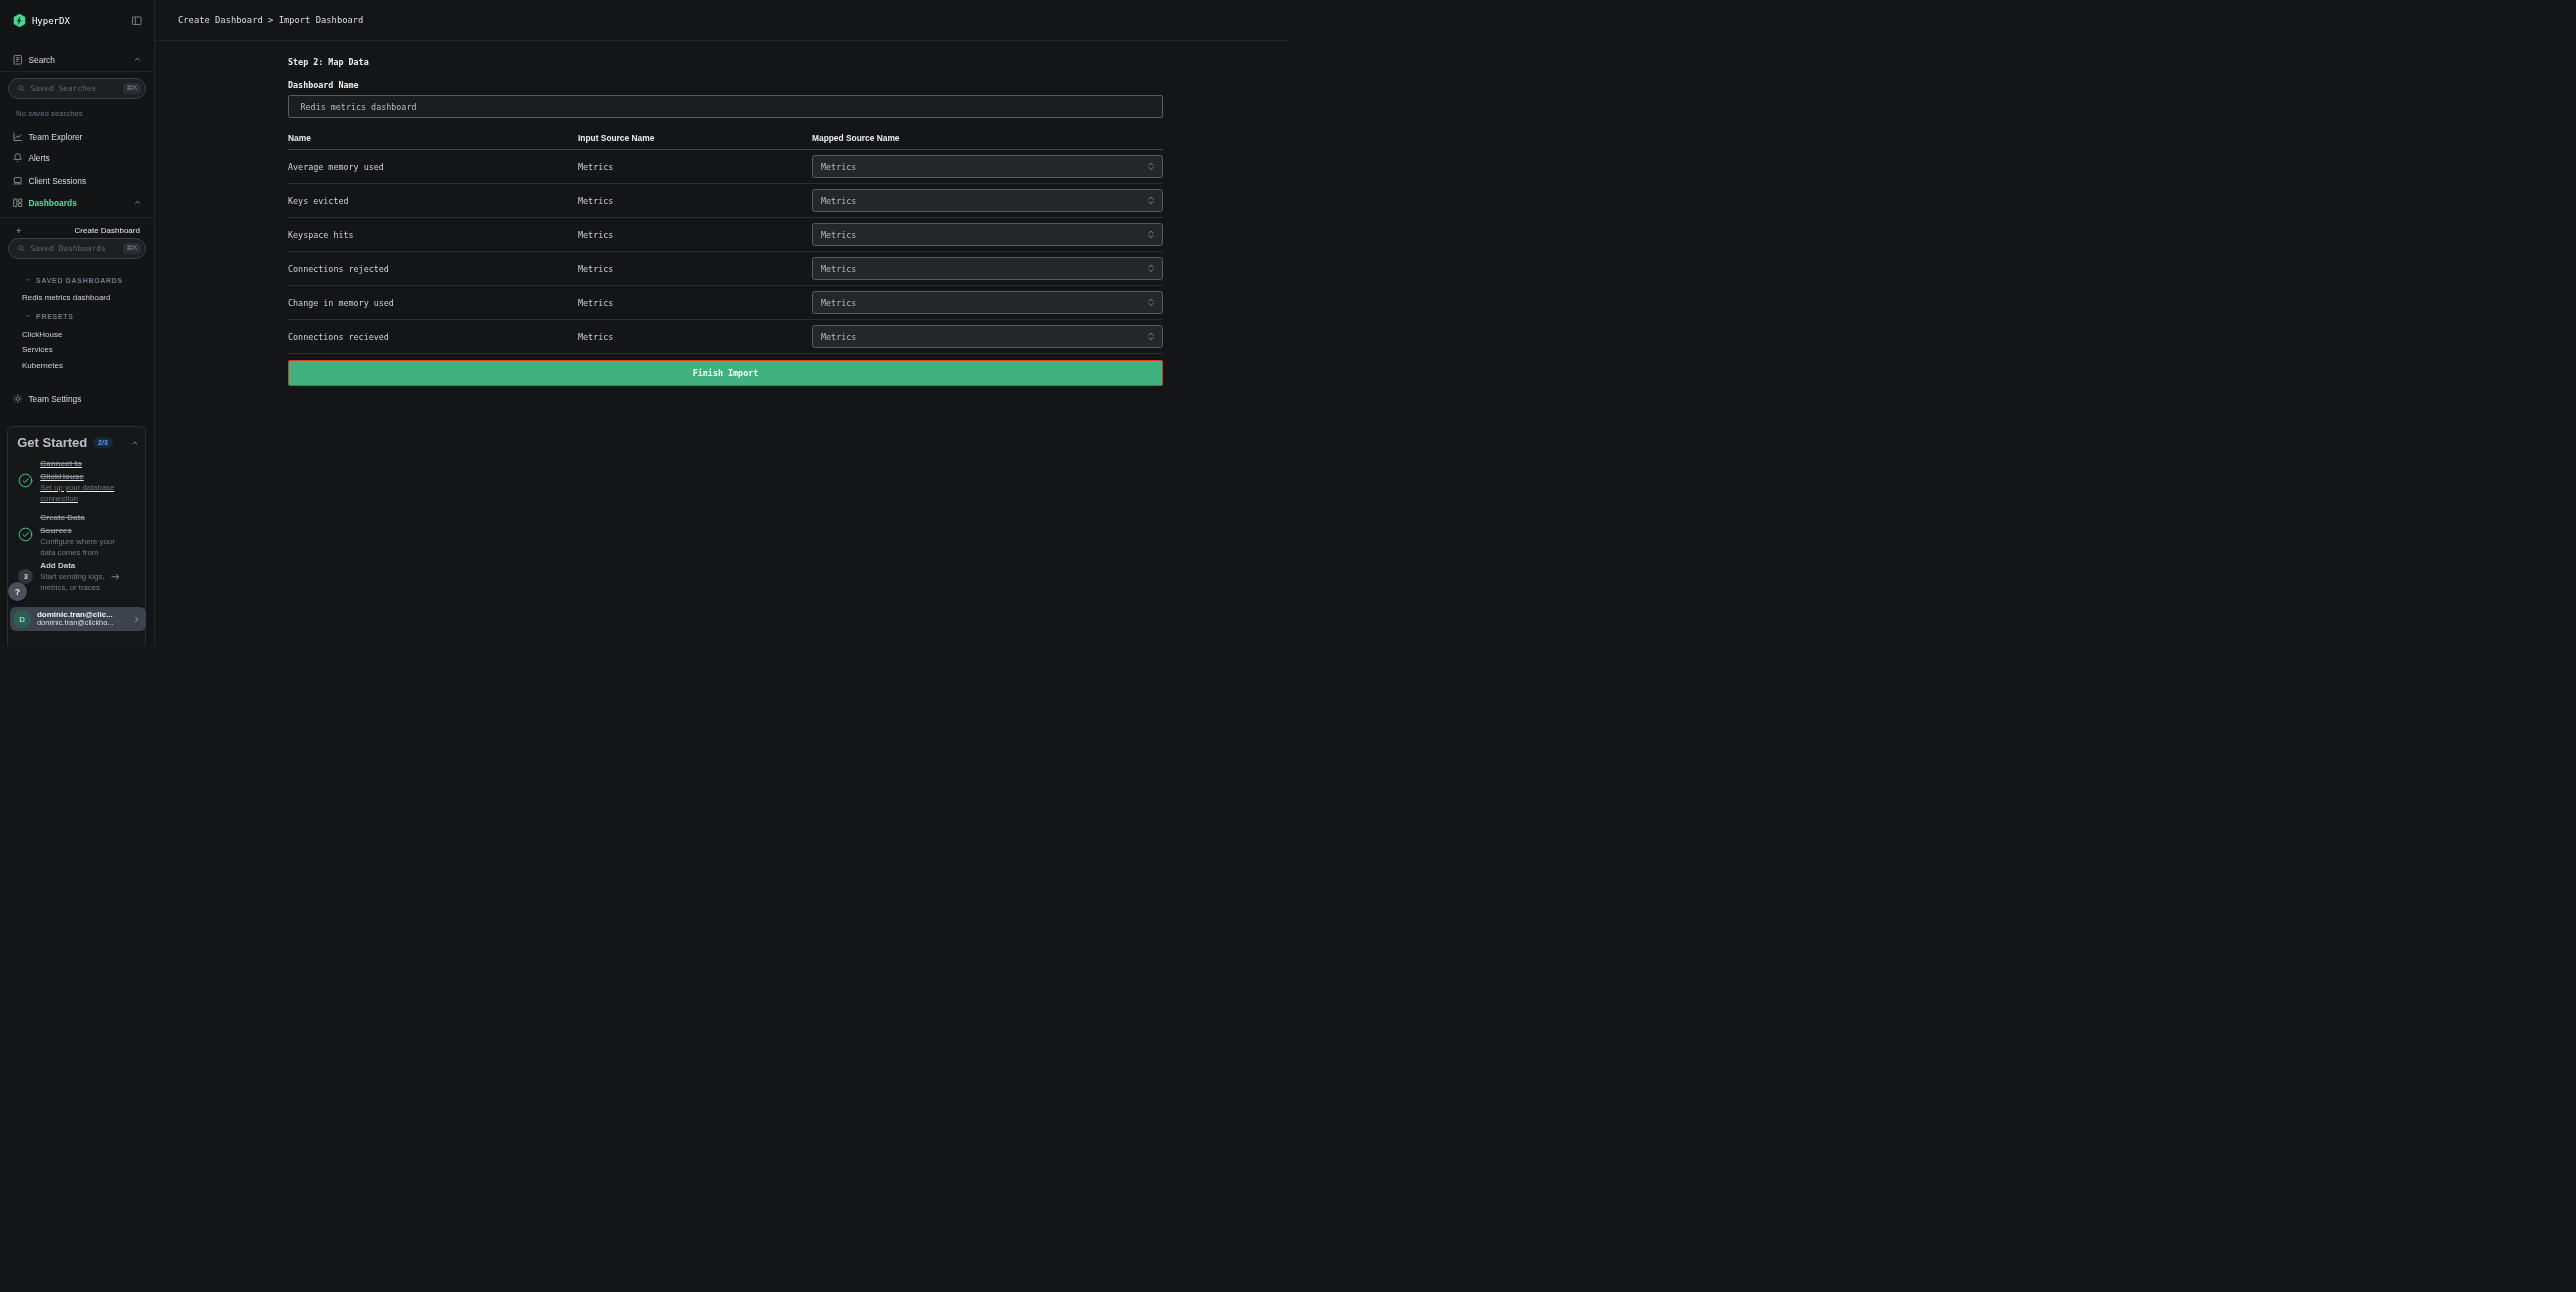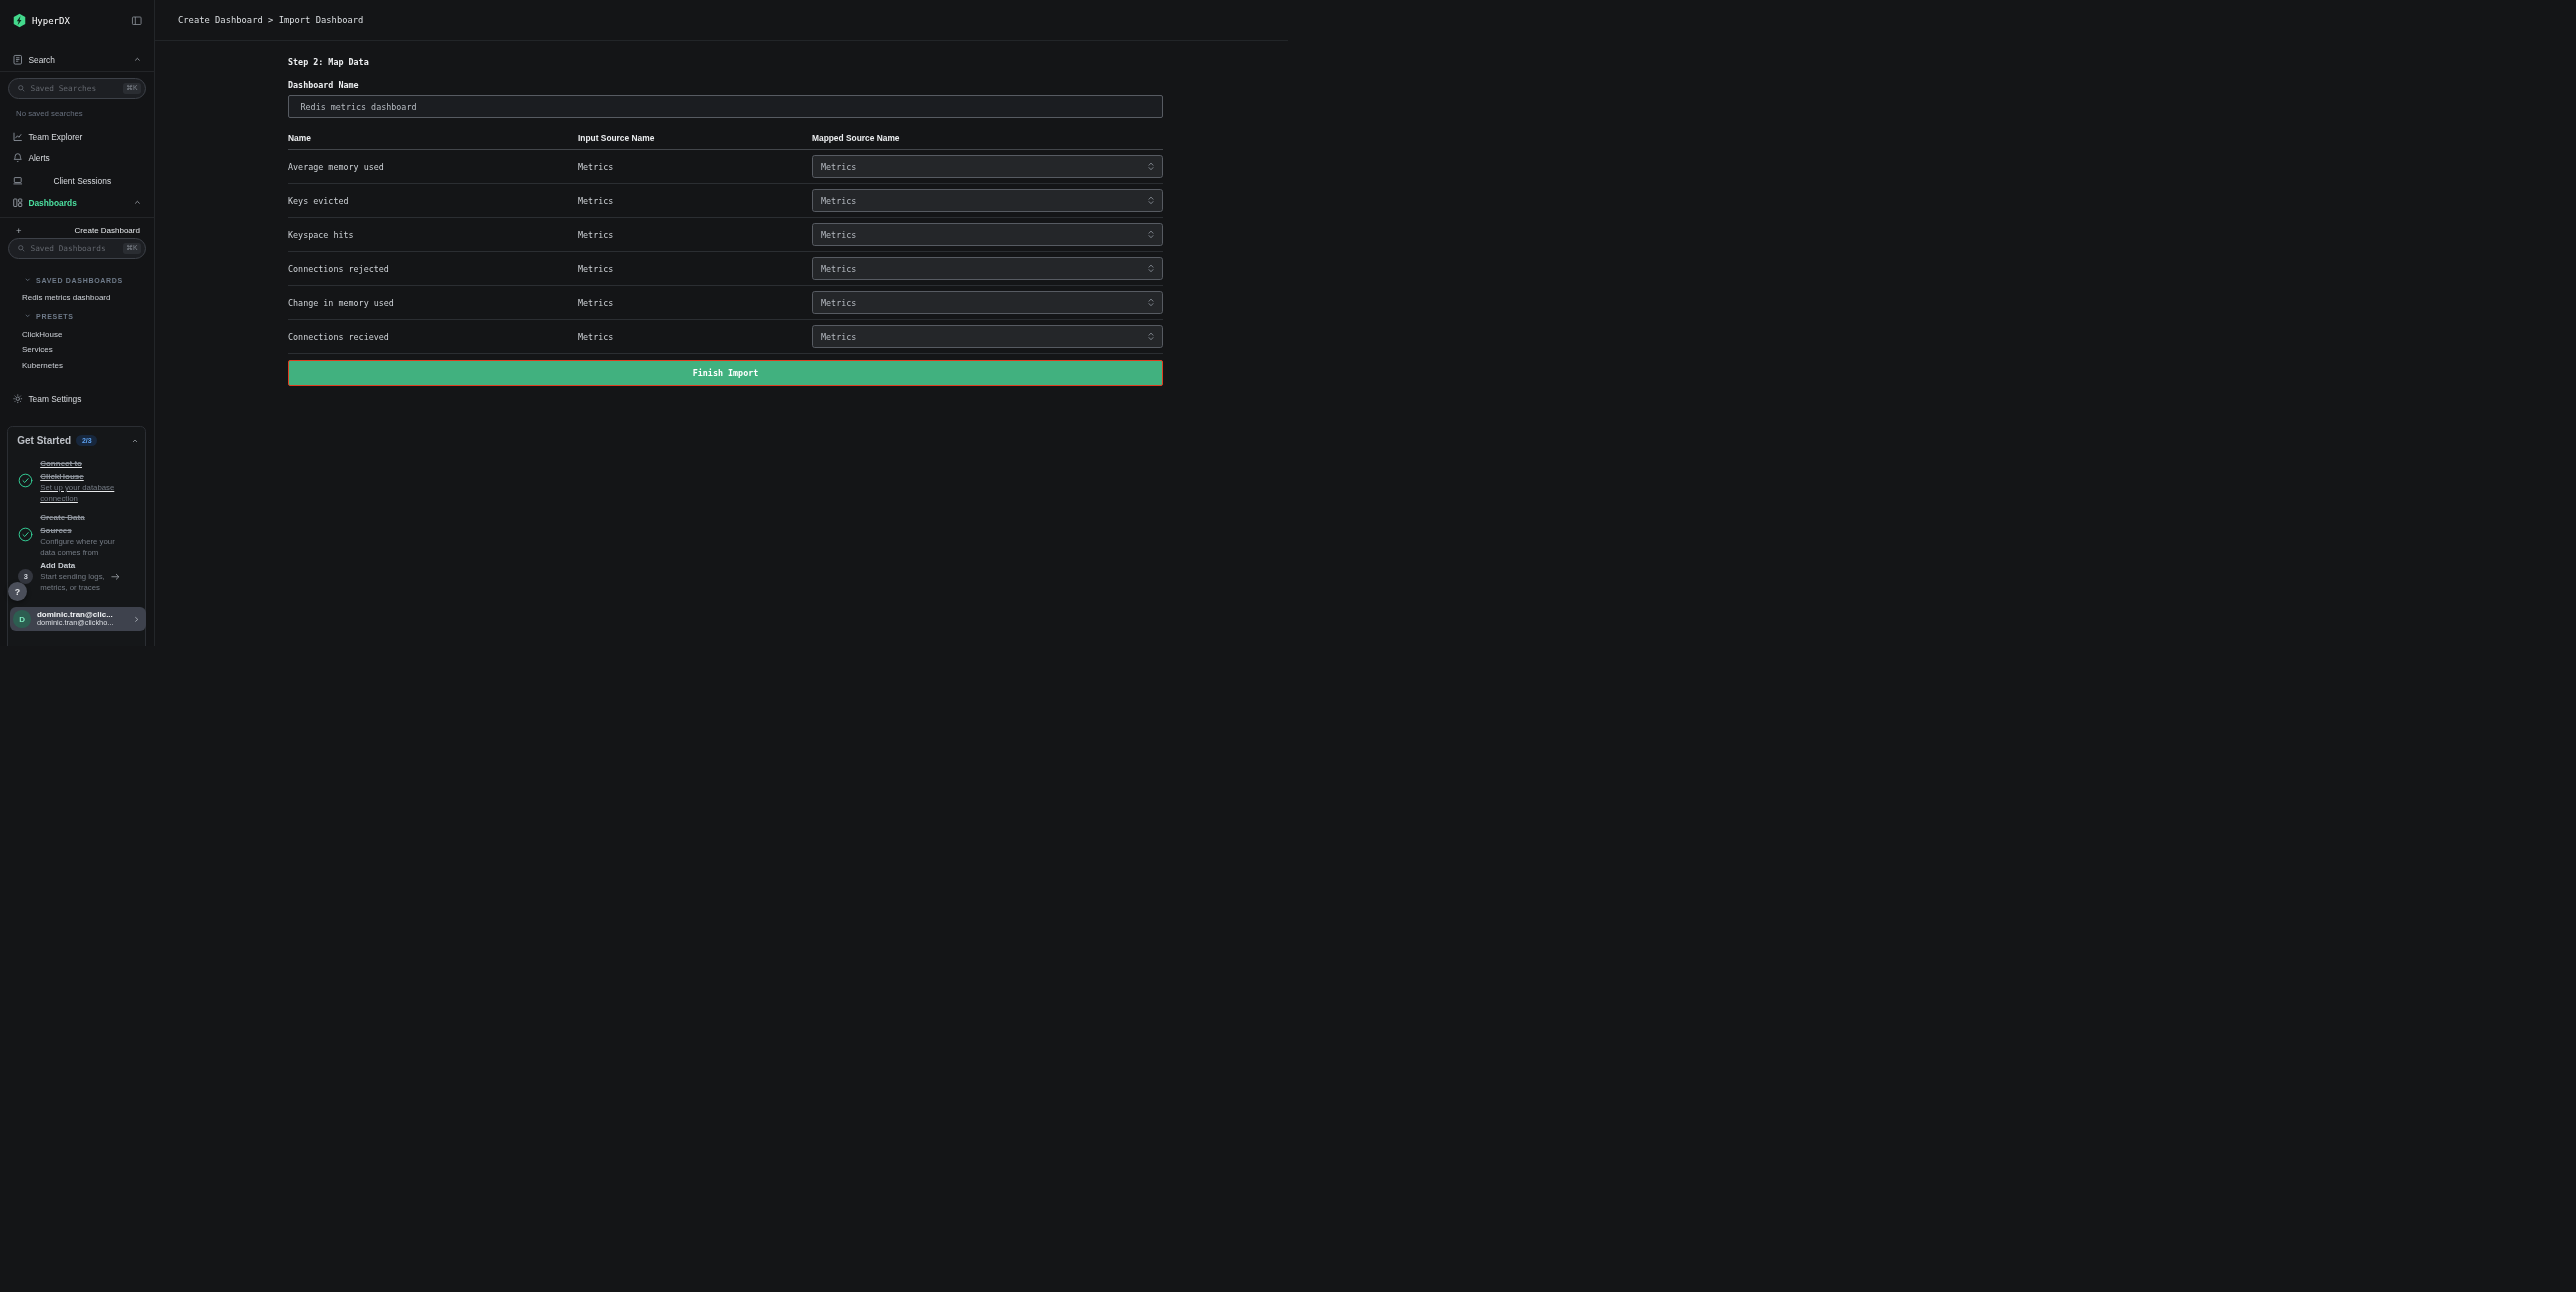--- a/index.html
+++ b/index.html
@@ -57,21 +57,21 @@
   #create-dash { top:223px; height:15px; padding-left:16px; cursor:pointer; }
   #create-dash .plus { color:#aeb4bb; font-size:9.5px; line-height:1; }
   #create-dash .lbl { font-size:8px; color:#e3e6e9; margin-left:6px;padding-left:47px; }
 
   
   #gs-panel {
     position:absolute; left:7.4px; top:426px; width:139px; height:232px;
     border:0.7px solid #2b2e33; border-radius:5.4px; background:#151719;
   }
   #gs-header { position:absolute; top:8px; left:8.8px; right:6.8px; display:flex; align-items:center; cursor:pointer; }
-  #gs-title { font-size:10px; font-weight:bold; color:#bdc1c7; }
+  #gs-title { font-size:13px; font-weight:bold; color:#bdc1c7; }
   #gs-badge {
     margin-left:5.4px; background:#17273d; color:#5da2f0; font-size:7px; font-weight:bold;
     border-radius:6px; padding:2px 5.4px; line-height:1;
   }
   #gs-chevron { margin-left:auto; color:#aab0b8; }
   .task { position:absolute; left:10px; display:flex; align-items:center; gap:6.8px; }
   .task .badge-col { flex:none; width:15px; display:flex; justify-content:center; }
   .task .t-title { font-size:8px; font-weight:bold; color:#c7ccd2; line-height:13px; max-width:68px; }
   .task .t-title.strike { color:#8d939b; text-decoration:line-through; font-weight:bold; }
   .task .t-sub { font-size:7.8px; color:#747b84; line-height:10.8px; max-width:89px; }
@@ -218,21 +218,21 @@
       </div>
       <div class="srow hdr-row nav-row" style="top: 147px;">
         <span class="icn icn-left">
           <svg width="11.5" height="11.5" viewBox="0 0 20 20" fill="none" stroke="currentColor" stroke-width="1.4">
             <path d="M10 3a4.5 4.5 0 0 0-4.5 4.5c0 4.2-1.6 5.3-1.6 5.3h12.2s-1.6-1.1-1.6-5.3A4.5 4.5 0 0 0 10 3z"></path>
             <path d="M8.7 15.7a1.4 1.4 0 0 0 2.6 0"></path>
           </svg>
         </span>
         <span class="lbl">Alerts</span>
       </div>
-      <div class="srow hdr-row nav-row" style="top: 170px; gap: 25px;">
+      <div class="srow hdr-row nav-row" style="top: 170px;">
         <span class="icn icn-left">
           <svg width="11.5" height="11.5" viewBox="0 0 20 20" fill="none" stroke="currentColor" stroke-width="1.4">
             <rect x="4" y="4.5" width="12" height="8.5" rx="1"></rect>
             <path d="M2.5 15.5h15"></path>
           </svg>
         </span>
         <span class="lbl">Client Sessions</span>
       </div>
       <div class="srow hdr-row nav-row active" style="top: 192px;">
         <span class="icn icn-left">

